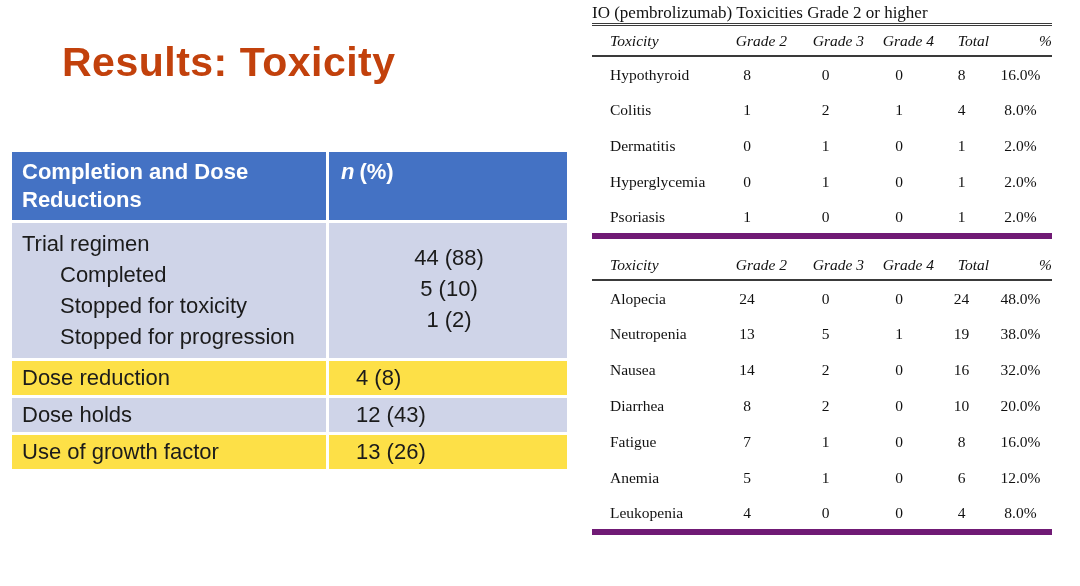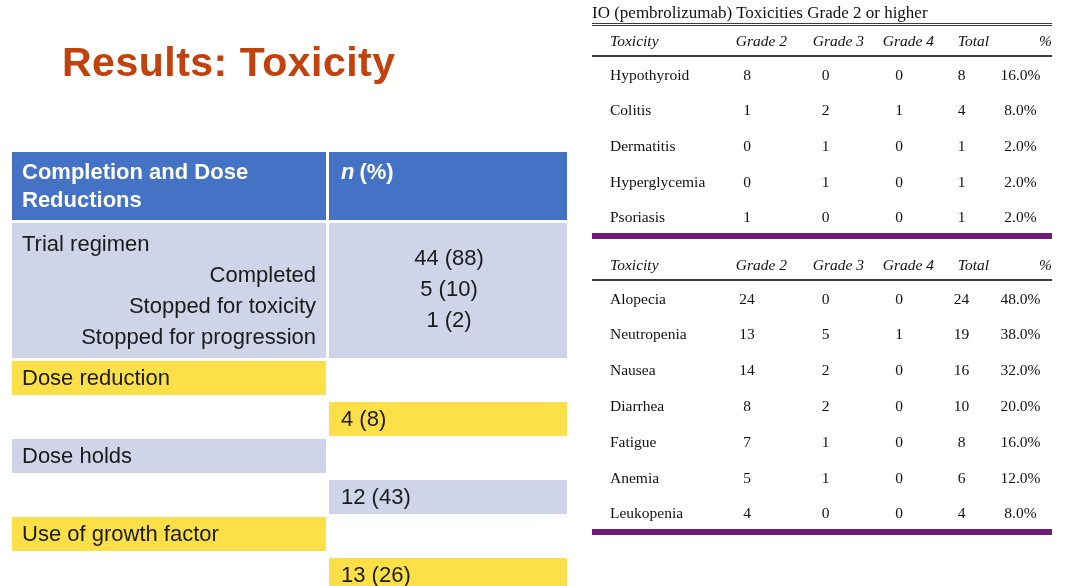--- a/index.html
+++ b/index.html
@@ -30,23 +30,23 @@
   .head {
     background:#4472C4; color:#ffffff; font-weight:bold;
     padding:6px 10px; line-height:28px; min-height:64px;
   }
   .head.value-col { padding-left:12px; }
   .n-ital { font-style:italic; margin-right:5px; }
   .dark  { background:#CFD4E8; }
   .light { background:#fde047; }
   .multiline { padding:5px 10px 6px 10px; line-height:31px; }
   .multiline.vals { padding-top:19px; padding-left:12px;text-align:center; }
-  .indent { padding-left:38px;text-align:right; }
+  .indent { padding-left:38px; }
   .simple { display:flex; align-items:center; height:34px; padding:0 10px; }
-  .value-col.simple { padding-left:12px;margin-top:41px; }
+  .value-col.simple { padding-left:27px; }
 
   
   .rcol {
     position:absolute; left:592px; top:3px; width:460px;
     font-family:"Liberation Serif", serif; color:#111111;
   }
   .rtitle {
     font-weight:normal; font-size:17px; line-height:19px;
     padding-bottom:1px;
     border-bottom:3px double #3a3a3a;

